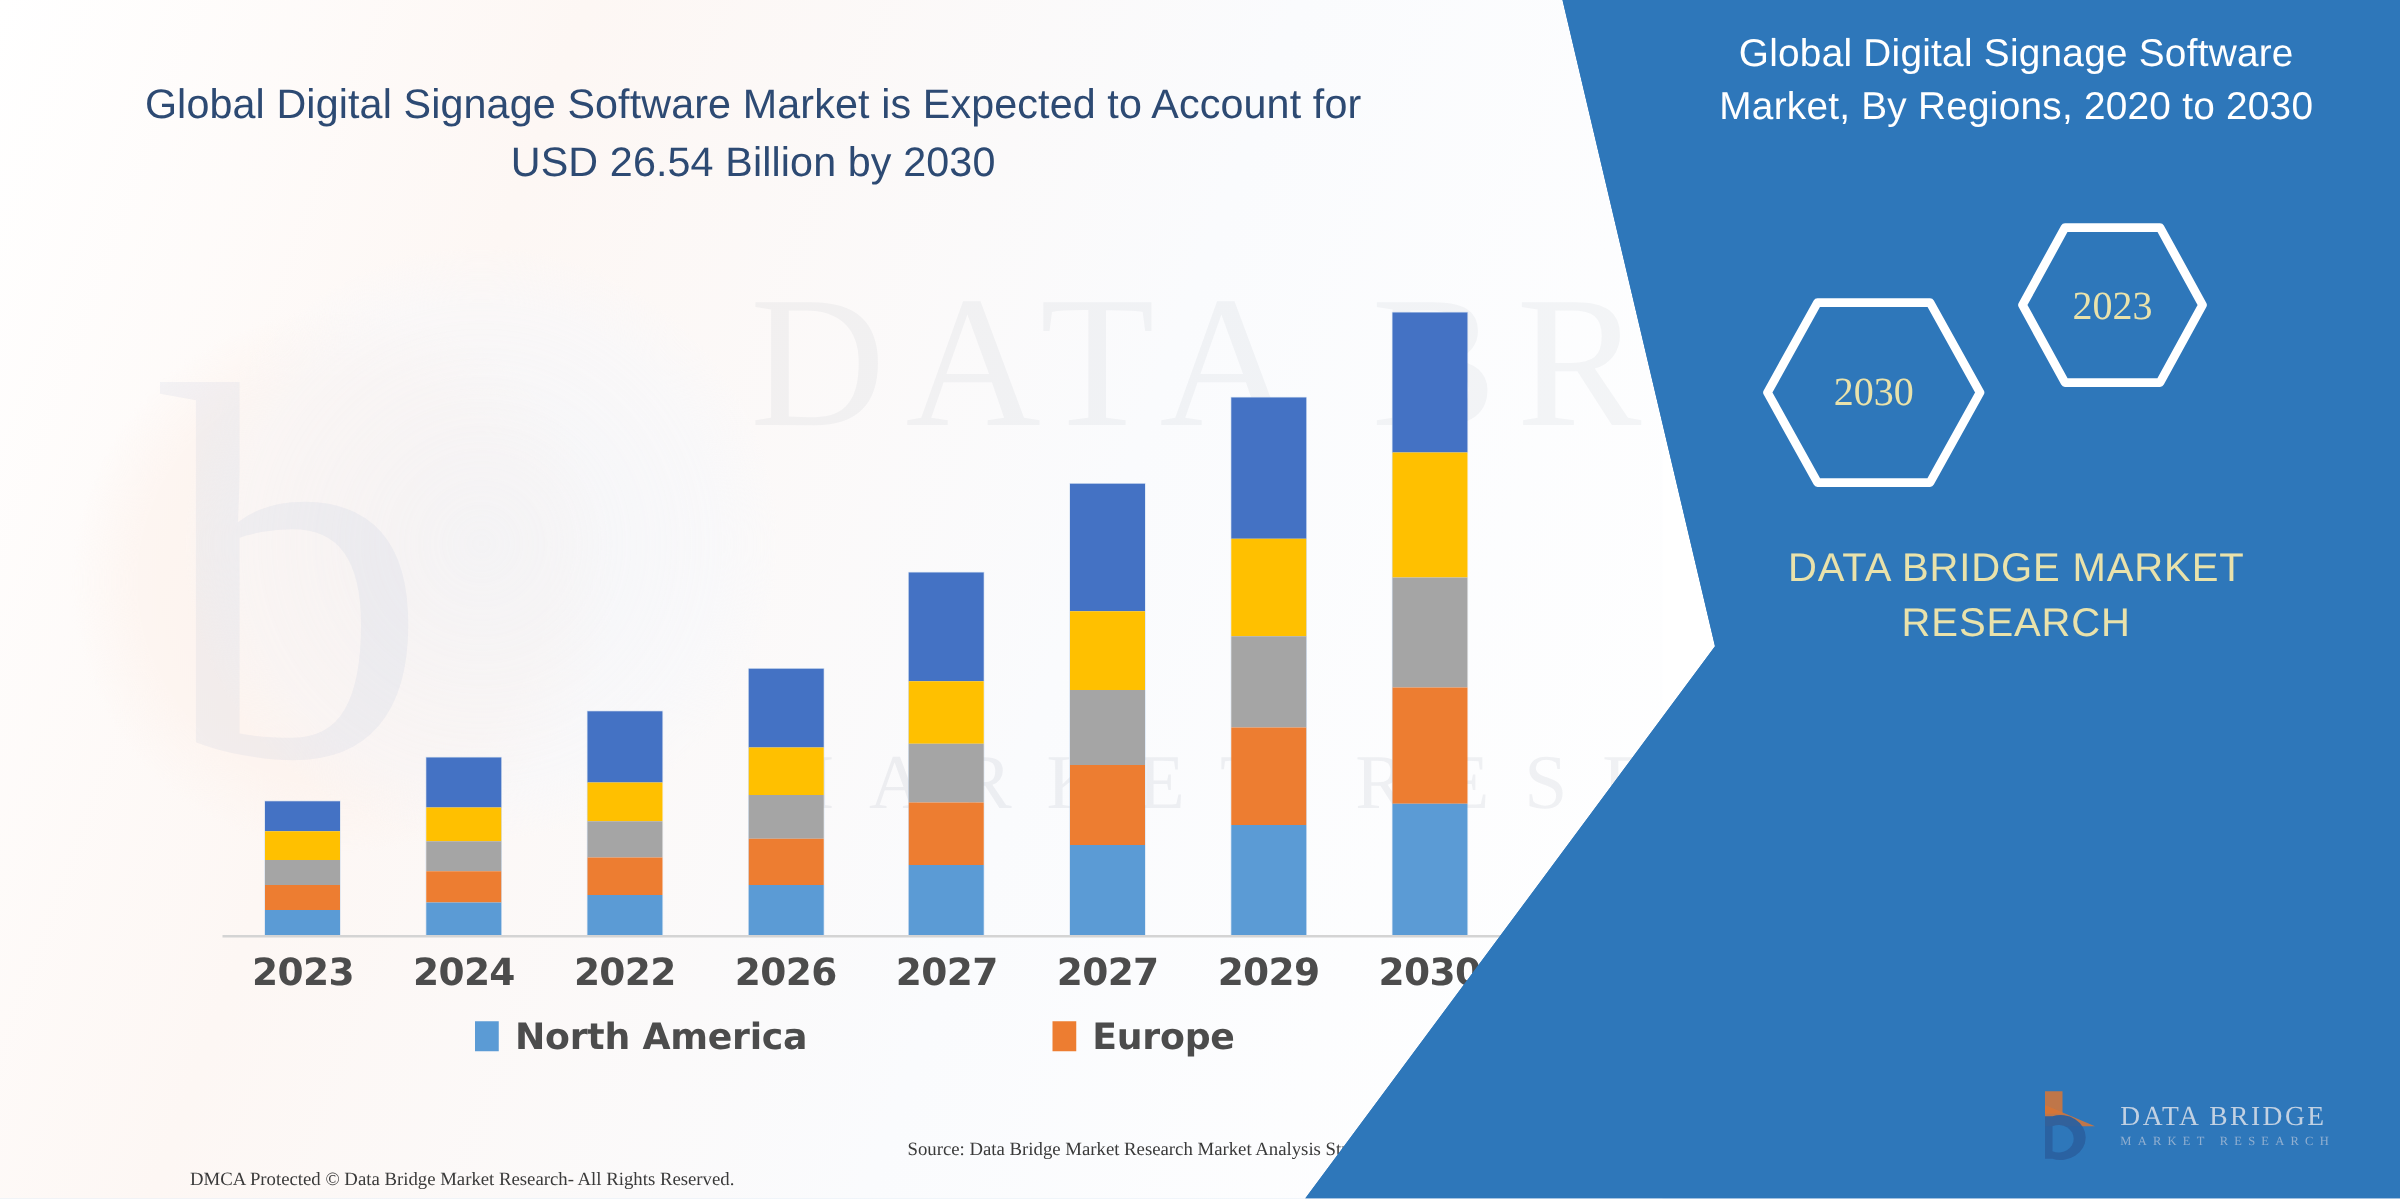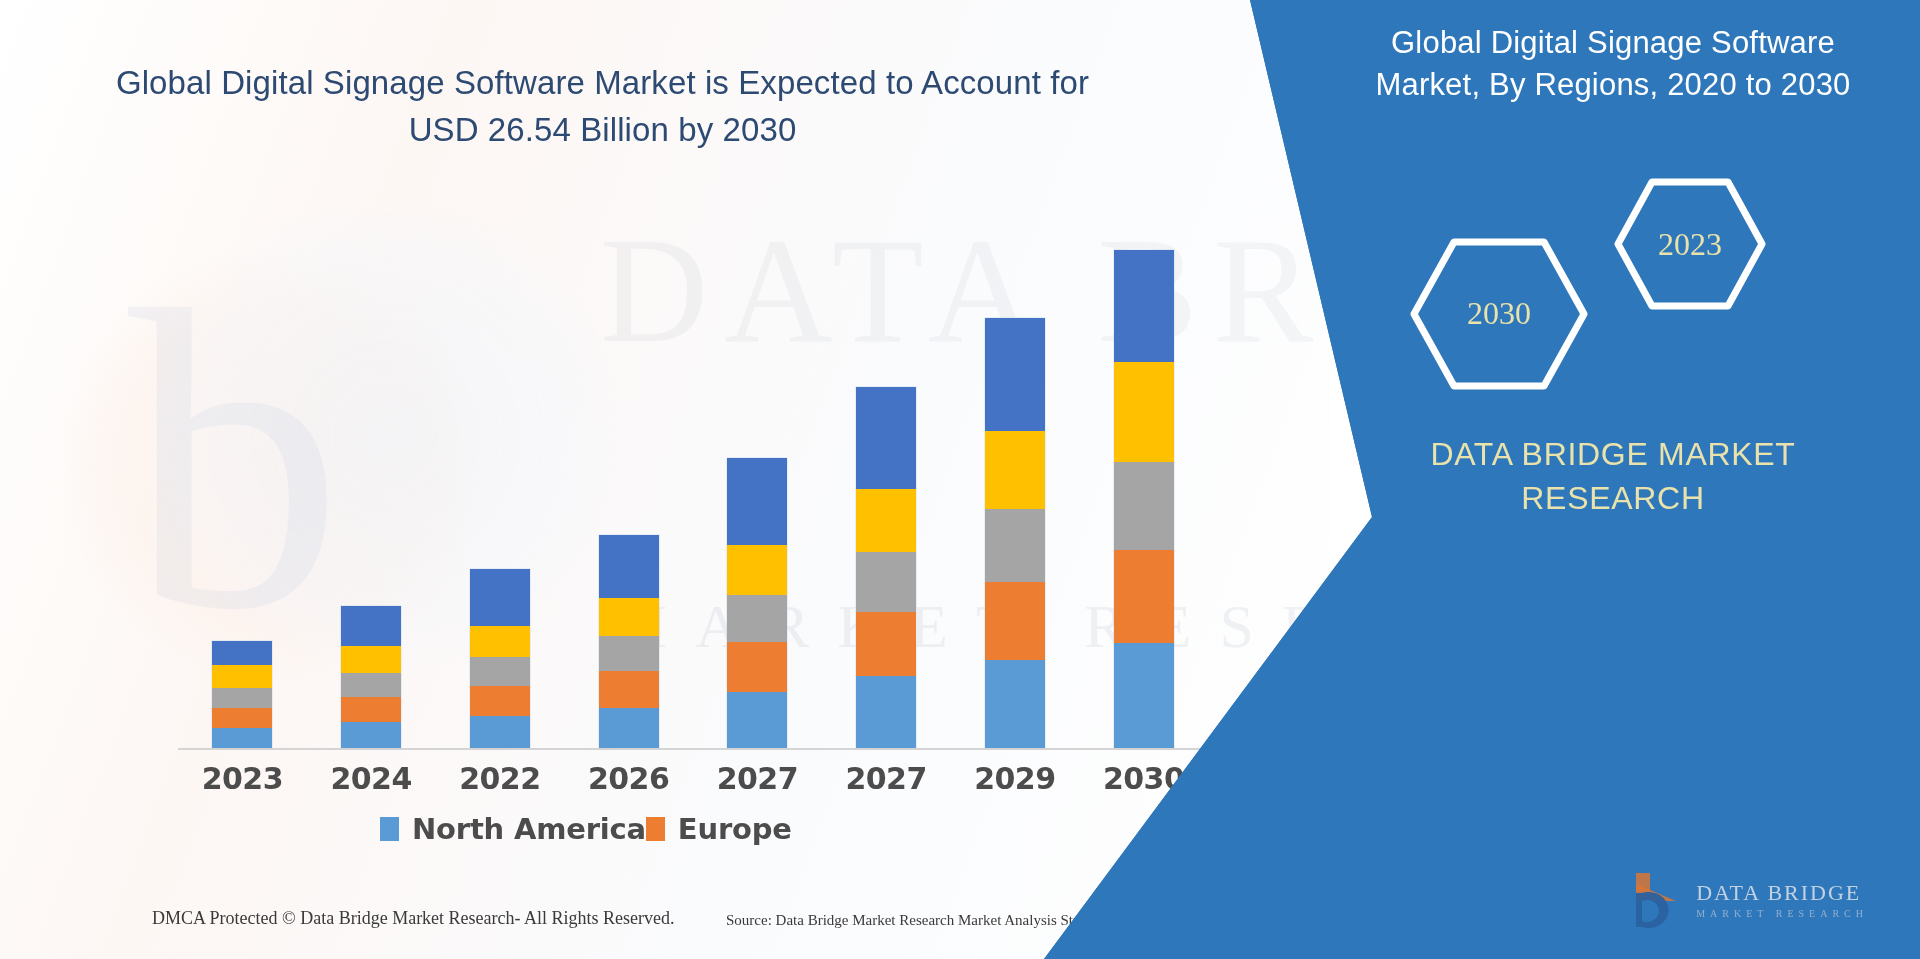--- a/index.html
+++ b/index.html
@@ -80,31 +80,31 @@
     font-family:"DejaVu Sans", sans-serif;letter-spacing:-.5px;
   }
 
   
   .legend{
     position:absolute;left:178px;top:812px;width:1030px;height:46px;
     display:flex;align-items:flex-start;
   }
   .legend-item{display:flex;align-items:center;}
   .legend-item.li-0{margin-left:202px;}
-  .legend-item.li-1{}
+  .legend-item.li-1{margin-left:196px;}
   .legend-swatch{width:19px;height:24px;margin-right:13px;}
   .legend-label{
     font-size:29px;font-weight:bold;color:#4c4c4c;
     font-family:"DejaVu Sans", sans-serif;letter-spacing:-.2px;white-space:nowrap;
   }
 
   
   .footer-dmca{
-    position:absolute;left:152px;top:908px;
-    font-size:18px;color:#3a3a3a;
+    position:absolute;left:152px;top:936px;
+    font-size:15px;color:#3a3a3a;
     font-family:"Liberation Serif", serif;white-space:nowrap;text-align:center;
   }
   .footer-source{
     position:absolute;left:726px;top:912px;
     font-size:15px;color:#3a3a3a;
     font-family:"Liberation Serif", serif;white-space:nowrap;
   }
 
   
   .right-panel{

